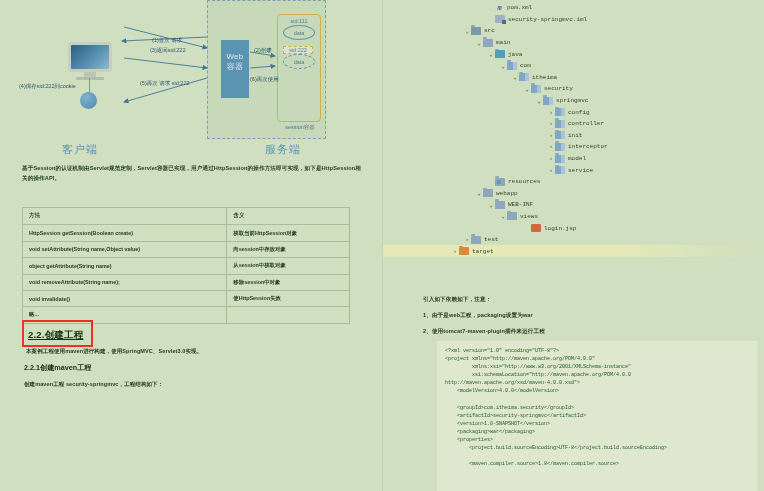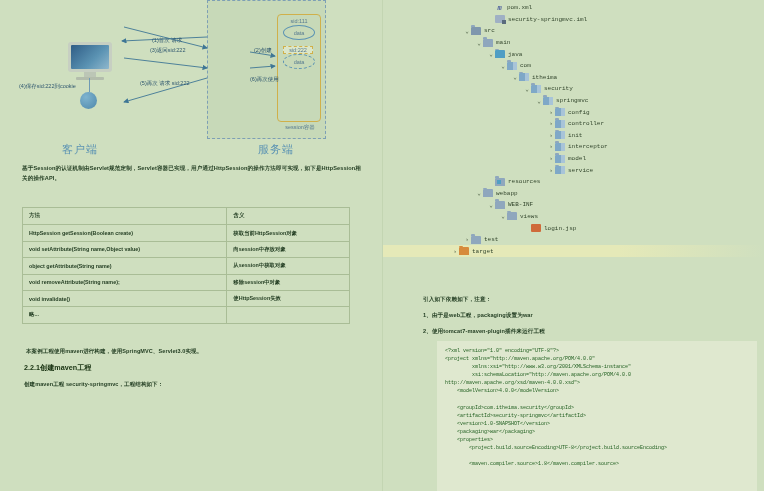--- a/index.html
+++ b/index.html
@@ -75,21 +75,21 @@
   .cookie-dot {
     position: absolute; left: 80px; top: 92px;
     width: 17px; height: 17px; border-radius: 50%;
     background: radial-gradient(circle at 35% 30%, #7fb4cf, #4e88ab);
   }
   .cookie-stem { position: absolute; left: 89px; top: 78px; width: 1px; height: 14px; background: #6f9ab4; }
 
   .arrow-lbl { position: absolute; font-size: 5.5px; color: #30586f; white-space: nowrap; }
   .diag-foot { position: absolute; font-size: 11px; color: #5b93b3; letter-spacing: 1px; }
   .foot-client { left: 62px; top: 142px; }
-  .foot-server { left: 258px; top: 142px; text-align: right; }
+  .foot-server { left: 265px; top: 142px; text-align: right; }
 
   svg.arrows { position: absolute; left: 0; top: 0; width: 382px; height: 160px; }
 
   
   .para {
     position: absolute; left: 22px; width: 340px;
     font-size: 5.6px; line-height: 1.85; color: #1f3a1f;
     font-weight: bold; letter-spacing: .1px;
   }
   .para.p1 { top: 163px; }
@@ -215,20 +215,24 @@
       <div class="monitor">
         <div class="mon-screen">
             <div class="mon-inner"></div>
           </div>
         <div class="mon-stand"></div>
         <div class="mon-base"></div>
       </div>
       <div class="cookie-stem"></div>
       <div class="cookie-dot"></div>
 
+      <div class="web-box">
+        <div>Web</div>
+        <div>容器</div>
+      </div>
 
       <div class="sess-box"></div>
       <div class="sid-lab sid1">sid:111</div>
       <div class="oval a">data</div>
       <div class="sid-lab sid2">sid:222</div>
       <div class="oval b">data</div>
       <div class="sess-label">session容器</div>
 
       <svg class="arrows" viewBox="0 0 382 160">
         <defs>
@@ -291,20 +295,25 @@
           <td>void invalidate()</td>
           <td>使HttpSession失效</td>
         </tr>
         <tr>
           <td>略...</td>
           <td></td>
         </tr>
       </tbody>
     </table>
 
+    <div class="h2-wrap">
+      <div class="h2-box">
+        <span class="h2-text">2.2.创建工程</span>
+      </div>
+    </div>
 
     <div class="sub-para sp1">本案例工程使用maven进行构建，使用SpringMVC、Servlet3.0实现。</div>
     <div class="h3">2.2.1创建maven工程</div>
     <div class="sub-para sp2">创建maven工程 security-springmvc，工程结构如下：</div>
   </div>
 
   <div class="right-col">
     <div class="tree" id="tree">
         <div class="tnode" style="padding-left: 104px;">
           <span class="chev "></span>

